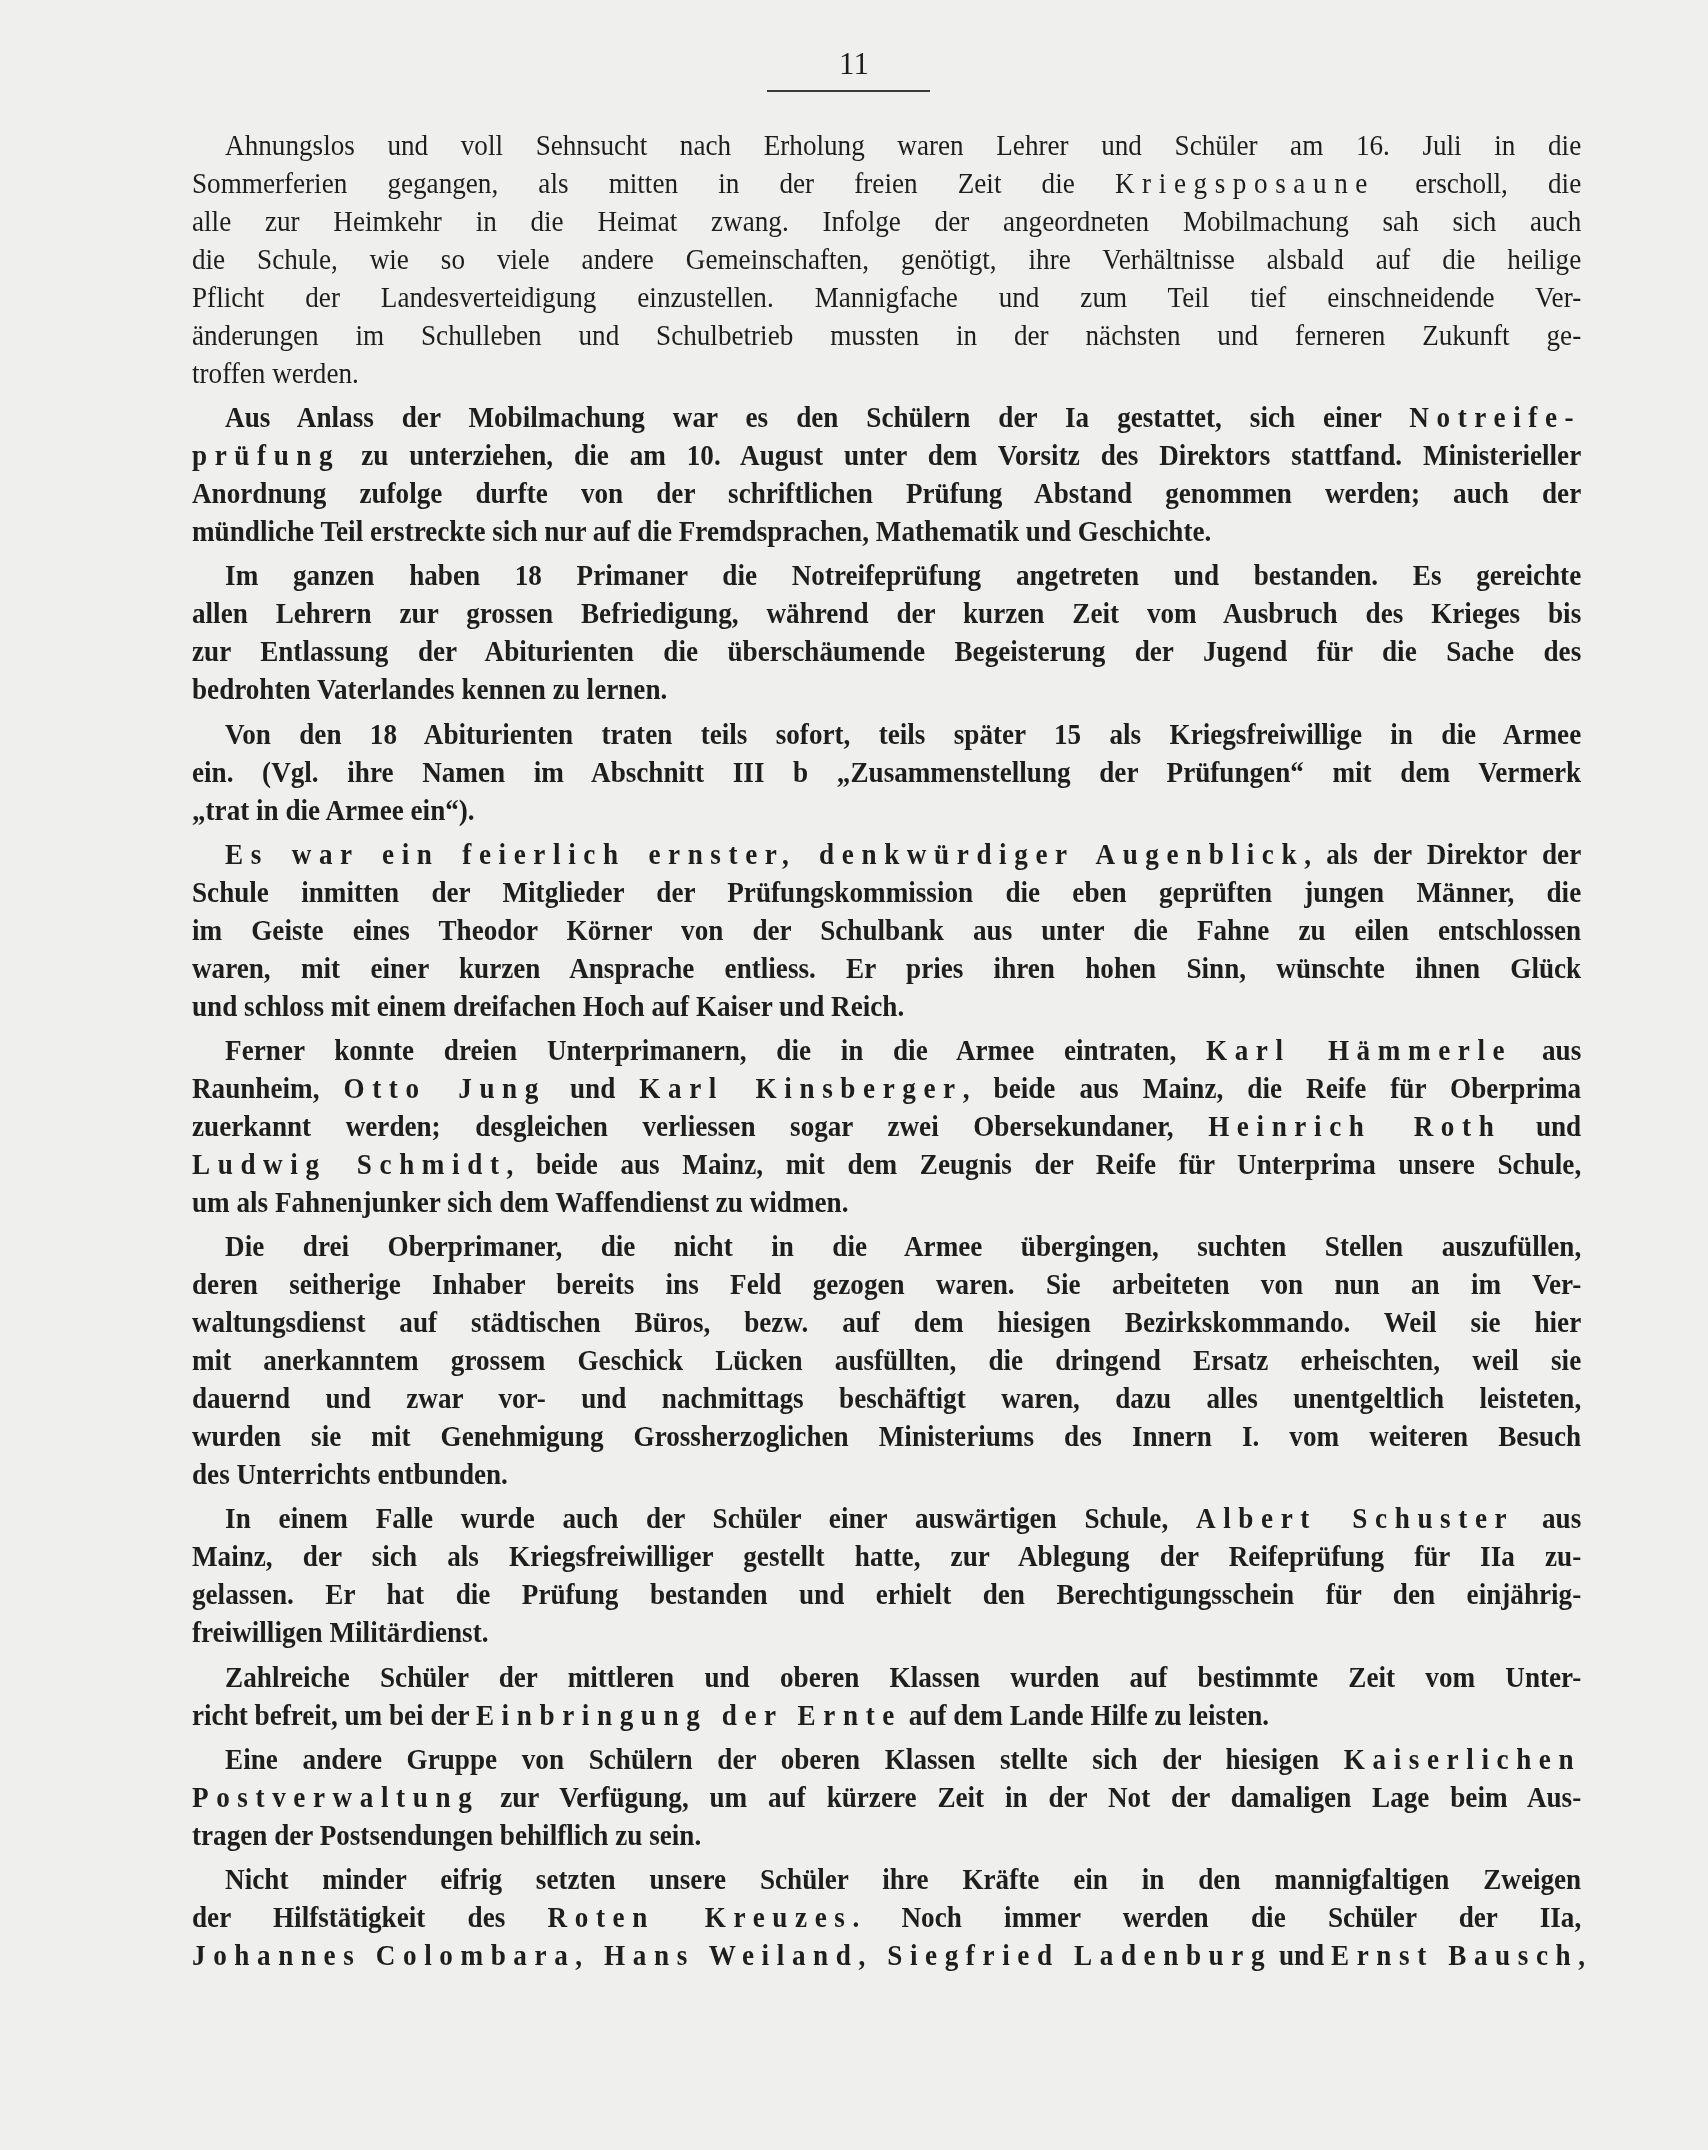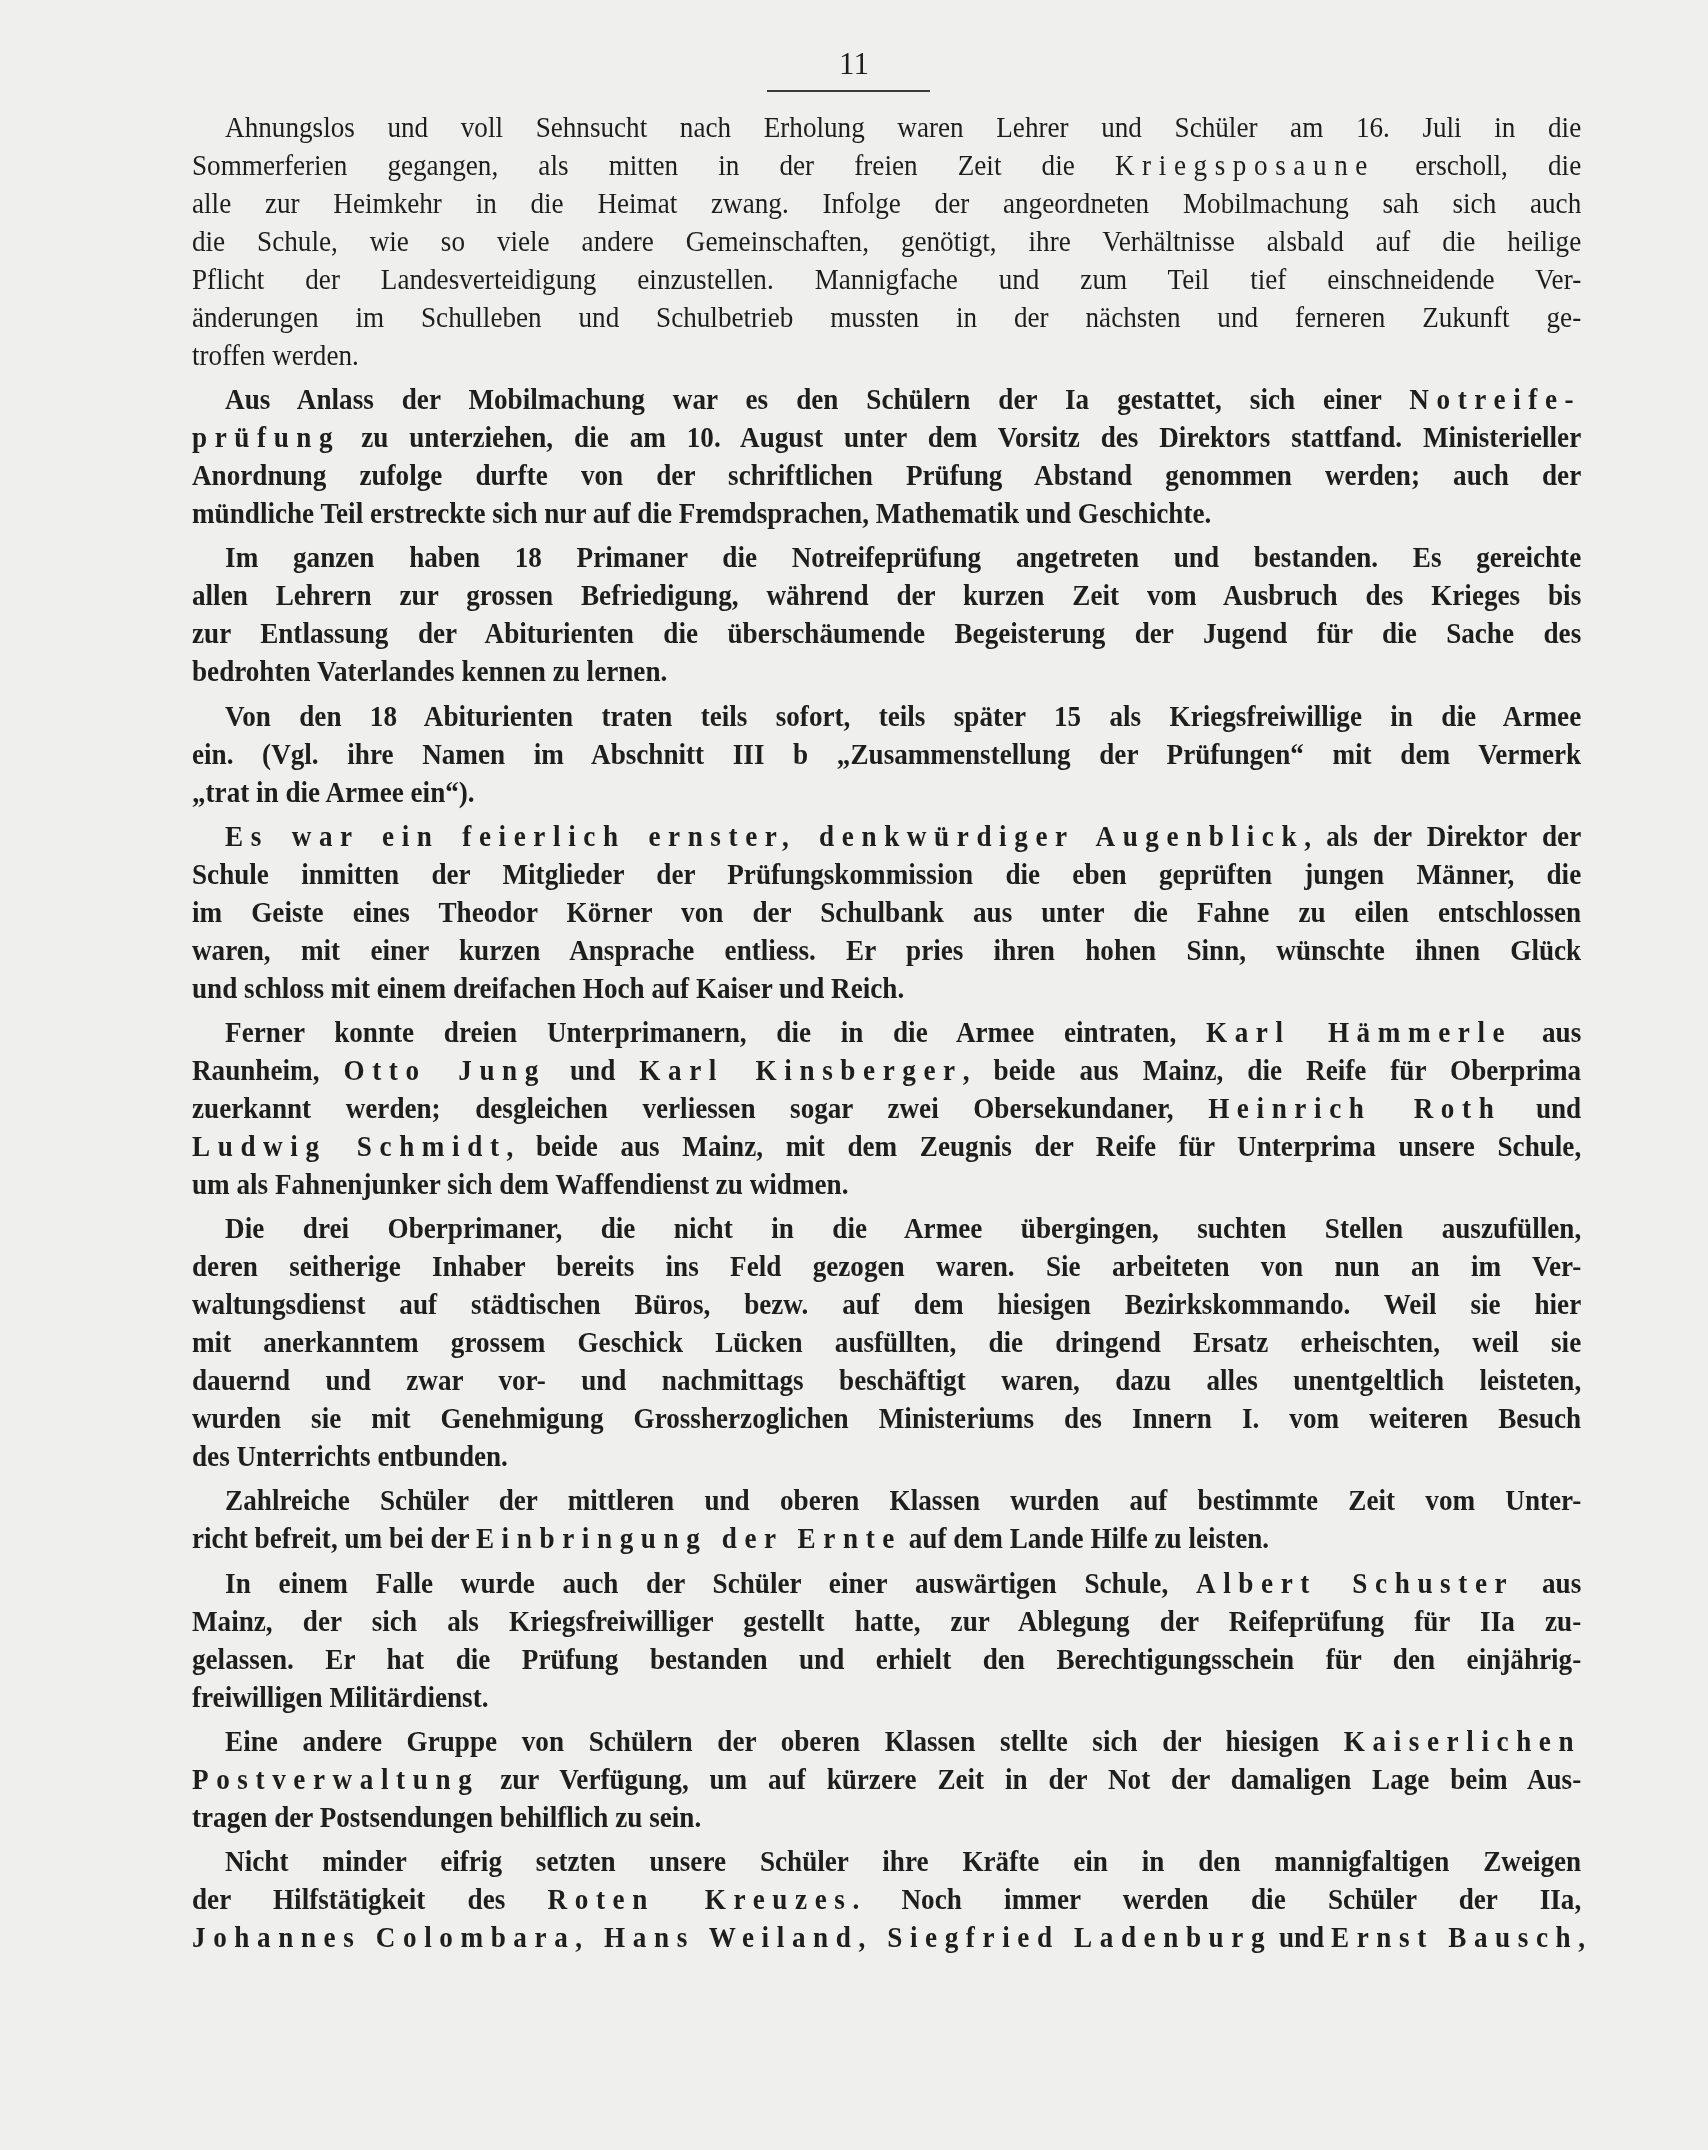--- a/index.html
+++ b/index.html
@@ -13,21 +13,21 @@
   }
   .page-number {
     position: absolute; top: 45px; left: 0; width: 1708px;
     text-align: center; font-size: 31px; line-height: 37px;
   }
   .page-rule {
     position: absolute; top: 90px; left: 767px; width: 163px; height: 1.6px;
     background: #3a3a3a;
   }
   .body-text {
-    position: absolute; left: 192px; top: 108px; width: 1389px;
+    position: absolute; left: 192px; top: 126px; width: 1389px;
   }
   .para { margin: 0; }
   .para + .para { margin-top: 6.2px; font-weight: bold; }
   .line {
     display: block;
     font-size: 29.5px;
     line-height: 38px;
     height: 38px;
     white-space: nowrap;
     text-align: justify;
@@ -89,28 +89,28 @@
     <div class="para">
       <span class="line" style="padding-left: 0px; text-indent: 36px; box-sizing: border-box;"><span style="display: inline-block; width: 0px;"></span><span>Die drei Oberprimaner, die nicht in die Armee übergingen, suchten Stellen auszufüllen,</span></span>
       <span class="line"><span>deren seitherige Inhaber bereits ins Feld gezogen waren.  Sie arbeiteten von nun an im Ver-</span></span>
       <span class="line"><span>waltungsdienst auf städtischen Büros, bezw. auf dem hiesigen Bezirkskommando.  Weil sie hier</span></span>
       <span class="line"><span>mit anerkanntem grossem Geschick Lücken ausfüllten, die dringend Ersatz erheischten, weil sie</span></span>
       <span class="line"><span>dauernd und zwar vor- und nachmittags beschäftigt waren, dazu alles unentgeltlich leisteten,</span></span>
       <span class="line"><span>wurden sie mit Genehmigung Grossherzoglichen Ministeriums des Innern I. vom weiteren Besuch</span></span>
       <span class="line last"><span>des Unterrichts entbunden.</span></span>
     </div>
     <div class="para">
-      <span class="line" style="padding-left: 0px; text-indent: 36px; box-sizing: border-box;"><span style="display: inline-block; width: 0px;"></span><span>Zahlreiche Schüler der mittleren und oberen Klassen wurden auf bestimmte Zeit vom Unter-</span></span>
-      <span class="line last"><span>richt befreit, um bei der </span><span class="sp">Einbringung der Ernte</span><span> auf dem Lande Hilfe zu leisten.</span></span>
-    </div>
-    <div class="para">
       <span class="line" style="padding-left: 0px; text-indent: 36px; box-sizing: border-box;"><span style="display: inline-block; width: 0px;"></span><span>In einem Falle wurde auch der Schüler einer auswärtigen Schule, </span><span class="sp">Albert Schuster</span><span> aus</span></span>
       <span class="line"><span>Mainz, der sich als Kriegsfreiwilliger gestellt hatte, zur Ablegung der Reifeprüfung für IIa zu-</span></span>
       <span class="line"><span>gelassen.  Er hat die Prüfung bestanden und erhielt den Berechtigungsschein für den einjährig-</span></span>
       <span class="line last"><span>freiwilligen Militärdienst.</span></span>
+    </div>
+    <div class="para">
+      <span class="line" style="padding-left: 0px; text-indent: 36px; box-sizing: border-box;"><span style="display: inline-block; width: 0px;"></span><span>Zahlreiche Schüler der mittleren und oberen Klassen wurden auf bestimmte Zeit vom Unter-</span></span>
+      <span class="line last"><span>richt befreit, um bei der </span><span class="sp">Einbringung der Ernte</span><span> auf dem Lande Hilfe zu leisten.</span></span>
     </div>
     <div class="para">
       <span class="line" style="padding-left: 0px; text-indent: 36px; box-sizing: border-box;"><span style="display: inline-block; width: 0px;"></span><span>Eine andere Gruppe von Schülern der oberen Klassen stellte sich der hiesigen </span><span class="sp">Kaiserlichen</span></span>
       <span class="line"><span class="sp">Postverwaltung</span><span> zur Verfügung, um auf kürzere Zeit in der Not der damaligen Lage beim Aus-</span></span>
       <span class="line last"><span>tragen der Postsendungen behilflich zu sein.</span></span>
     </div>
     <div class="para">
       <span class="line" style="padding-left: 0px; text-indent: 36px; box-sizing: border-box;"><span style="display: inline-block; width: 0px;"></span><span>Nicht minder eifrig setzten unsere Schüler ihre Kräfte ein in den mannigfaltigen Zweigen</span></span>
       <span class="line"><span>der Hilfstätigkeit des </span><span class="sp">Roten Kreuzes</span><span>.  Noch immer werden die Schüler der IIa,</span></span>
       <span class="line last"><span class="sp">Johannes Colombara, Hans Weiland, Siegfried Ladenburg</span><span> und </span><span class="sp">Ernst Bausch</span><span>,</span></span>

